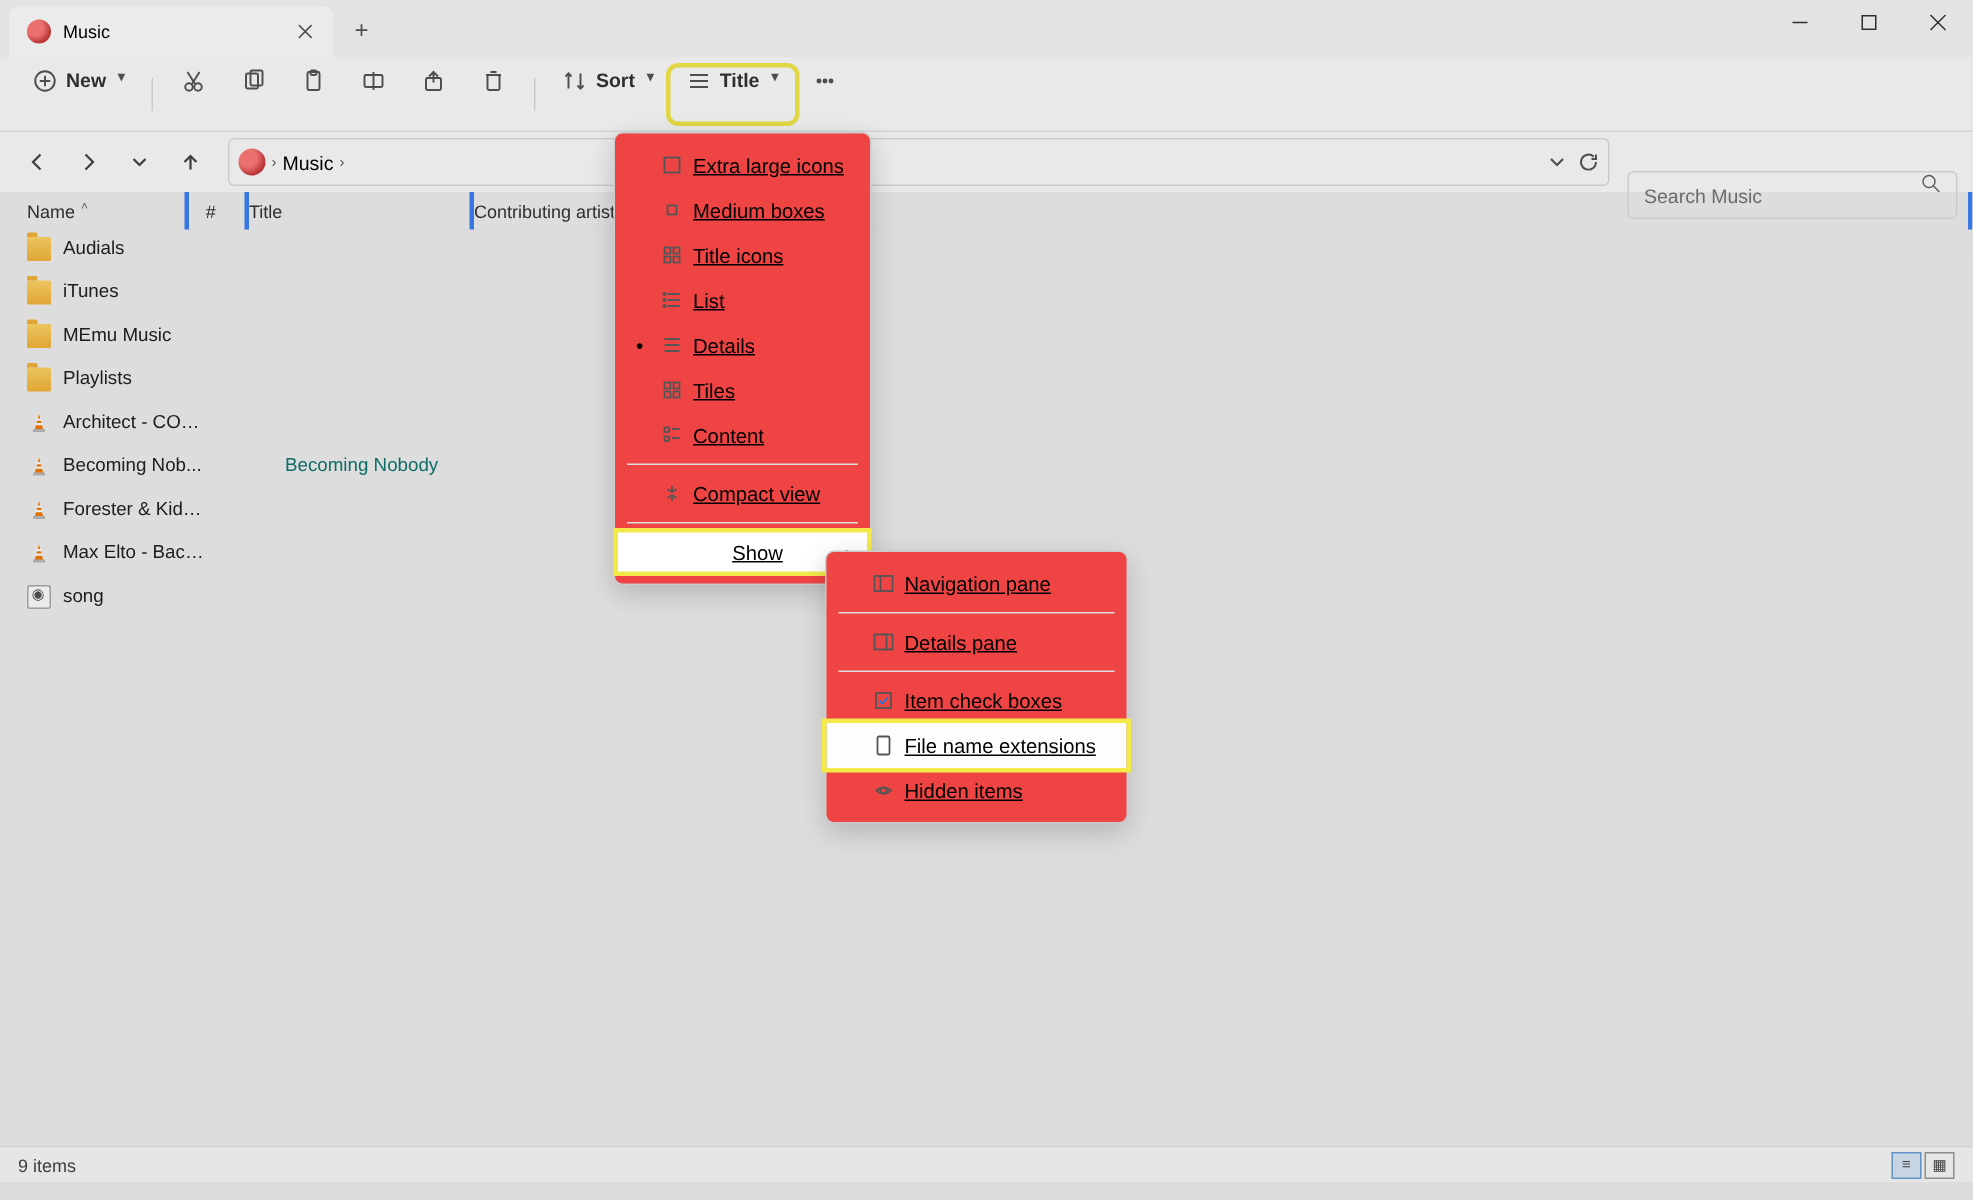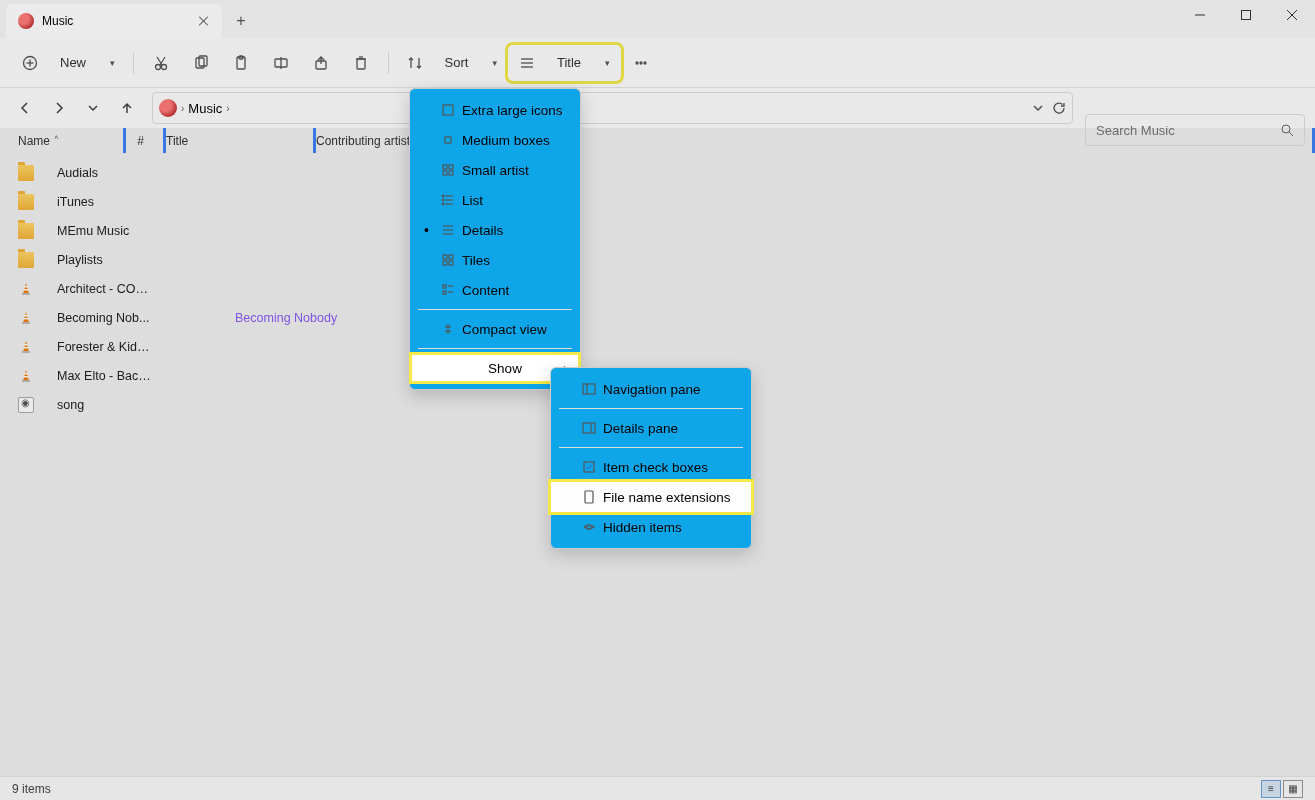--- a/index.html
+++ b/index.html
@@ -11,60 +11,60 @@
 .tab-icon { width: 16px; height: 16px; border-radius: 50%; background: radial-gradient(circle at 35% 35%, #ff7b7b 35%, #c93a3a 70%); }
 .tab-close { margin-left: auto; width: 12px; height: 12px; position: relative; }
 .tab-close::before, .tab-close::after { content: ""; position: absolute; left: 5px; top: 0; width: 1px; height: 12px; background: #555; }
 .tab-close::before { transform: rotate(45deg); } .tab-close::after { transform: rotate(-45deg); }
 .newtab { width: 38px; height: 34px; margin-top: 4px; display: flex; align-items: center; justify-content: center; color: #555; font-size: 16px; }
 .winctrls { margin-left: auto; display: flex; }
 .winbtn { width: 46px; height: 30px; display: flex; align-items: center; justify-content: center; }
 .winbtn svg { stroke: #333; fill: none; stroke-width: 1; }
 
 .toolbar { height: 50px; background: #fdfdfd; display: flex; align-items: center; padding: 0 12px; gap: 2px; border-bottom: 1px solid #e5e5e5; }
-.tbtn { height: 34px; padding: 0 10px; display: flex; align-items: center; gap: 22px; border-radius: 4px; font-size: 13px; color: #333; }
+.tbtn { height: 34px; padding: 0 10px; display: flex; align-items: flex-start; gap: 6px; border-radius: 4px; font-size: 13px; color: #333; font-weight: bold; }
 .tbtn.icon-only { width: 38px; padding: 0; justify-content: center; }
 .tbtn .chev { font-size: 9px; color: #555; margin-left: 2px; }
 .tbtn svg { stroke: #555; fill: none; stroke-width: 1.3; }
 .divider { width: 1px; height: 22px; background: #ddd; margin: 0 6px; }
 .highlight { outline: 3px solid #f5e94a; outline-offset: 1px; border-radius: 4px; }
 
 .navbar { height: 40px; background: #fdfdfd; display: flex; align-items: center; padding: 4px 10px; gap: 4px; }
 .navbtn { width: 30px; height: 30px; display: flex; align-items: center; justify-content: center; }
 .navbtn svg { stroke: #444; fill: none; stroke-width: 1.5; }
 .breadcrumb { flex: 1; height: 32px; border: 1px solid #ddd; border-radius: 4px; display: flex; align-items: center; padding: 0 6px; gap: 4px; font-size: 13px; margin-left: 6px; }
 .breadcrumb .music-icon { width: 18px; height: 18px; border-radius: 50%; background: radial-gradient(circle at 35% 35%, #ff7b7b 35%, #c93a3a 70%); }
 .breadcrumb .sep { font-size: 10px; color: #666; }
 .bc-actions { margin-left: auto; display: flex; gap: 8px; align-items: center; }
-.searchbox { width: 220px; height: 32px; border: 1px solid #ddd; border-radius: 4px; display: flex; align-items: center; padding: 0 10px; font-size: 13px; margin-left: 8px; margin-top: 44px; }
+.searchbox { width: 220px; height: 32px; border: 1px solid #ddd; border-radius: 4px; display: flex; padding: 0 10px; font-size: 13px; margin-left: 8px; margin-top: 44px; }
 .searchbox input { border: none; outline: none; flex: 1; background: transparent; font-size: 13px; }
 .searchbox .mag { width: 14px; height: 14px; }
 
 .headers { display: flex; height: 26px; align-items: center; font-size: 12px; color: #333; padding-left: 18px; border-bottom: 1px solid #eee; }
 .hcol { display: flex; align-items: center; gap: 4px; border-right: 3px solid #3b82f6; height: 100%; padding-right: 8px; }
 .hcol.name { width: 108px; } .hcol.num { width: 40px; justify-content: center; } .hcol.title { width: 150px; align-items: center; } .hcol.artist { flex: 1; }
 .sort-arrow { font-size: 8px; color: #666; transform: translateY(-3px); }
 
 .filelist { padding: 4px 0; }
-.row { display: flex; align-items: center; height: 29px; padding-left: 18px; font-size: 12.5px; color: #222; gap: 23px; }
+.row { display: flex; align-items: flex-start; height: 29px; padding-left: 18px; font-size: 12.5px; color: #222; gap: 8px; }
 .row .icon { width: 16px; height: 16px; flex-shrink: 0; }
 .row .name { width: 94px; white-space: nowrap; overflow: hidden; text-overflow: ellipsis; }
-.row .num { width: 38px; } .row .title { width: 150px; color: #8b5cf6; }
+.row .num { width: 38px; } .row .title { width: 150px; color: #0f766e; }
 .folder-icon { background: linear-gradient(#ffd667, #f5b43a); border-radius: 1px; position: relative; }
 .folder-icon::before { content: ""; position: absolute; top: -3px; left: 0; width: 7px; height: 3px; background: #f5b43a; border-radius: 1px 1px 0 0; }
 .vlc-icon svg { display: block; }
 .gen-icon { border: 1px solid #aaa; background: #fff; border-radius: 2px; position: relative; }
 .gen-icon::after { content: "◉"; position: absolute; left: 2px; top: -1px; font-size: 10px; color: #555; }
 
-.statusbar { position: absolute; bottom: 0; left: 0; right: 0; height: 24px; background: #fafafa; border-top: 1px solid #e5e5e5; display: flex; align-items: center; padding: 0 12px; font-size: 12px; color: #444; }
+.statusbar { position: absolute; bottom: 12px; left: 0; right: 0; height: 24px; background: #fafafa; border-top: 1px solid #e5e5e5; display: flex; align-items: center; padding: 0 12px; font-size: 12px; color: #444; }
 .viewswitch { margin-left: auto; display: flex; gap: 2px; }
 .vs { width: 20px; height: 18px; border: 1px solid #999; display: flex; align-items: center; justify-content: center; font-size: 10px; }
 .vs.active { background: #d8e6f5; border-color: #6ca0d8; }
 
-.menu { position: absolute; background: #0ea5e9; border: 1px solid #ccc; border-radius: 6px; box-shadow: 0 6px 18px rgba(0,0,0,0.18); padding: 6px 0; font-size: 13.5px; z-index: 10; }
+.menu { position: absolute; background: #ef4444; border: 1px solid #ccc; border-radius: 6px; box-shadow: 0 6px 18px rgba(0,0,0,0.18); padding: 6px 0; font-size: 13.5px; z-index: 10; text-decoration: underline; }
 .menu-item { display: flex; align-items: center; gap: 12px; height: 30px; padding: 0 14px 0 34px; position: relative; }
 .menu-item.sel::before { content: "•"; position: absolute; left: 14px; font-size: 14px; }
 .menu-item .micon { position: absolute; left: 30px; width: 16px; height: 16px; display: flex; align-items: center; justify-content: center; }
 .menu-item .micon svg { stroke: #555; fill: none; stroke-width: 1.2; }
 .menu-item .label { margin-left: 18px; }
 .menu-sep { height: 1px; background: #ddd; margin: 4px 8px; }
 .menu1 { top: 88px; left: 409px; width: 172px; }
 .menu-item.sub::after { content: "›"; position: absolute; right: 12px; color: #555; font-size: 14px; }
 .menu-item.show-hl { background: #fff; outline: 3px solid #f5e94a; outline-offset: -2px; }
 .menu2 { top: 367px; left: 550px; width: 202px; }
@@ -343,21 +343,21 @@
     </div>
   <div class="menu-item">
       <span class="micon">
         <svg width="14" height="14">
           <rect x="2" y="2" width="4" height="4"></rect>
           <rect x="8" y="2" width="4" height="4"></rect>
           <rect x="2" y="8" width="4" height="4"></rect>
           <rect x="8" y="8" width="4" height="4"></rect>
         </svg>
       </span>
-      <span class="label">Small artist</span>
+      <span class="label">Title icons</span>
     </div>
   <div class="menu-item">
       <span class="micon">
         <svg width="14" height="14">
           <line x1="4" y1="3" x2="12" y2="3"></line>
           <line x1="4" y1="7" x2="12" y2="7"></line>
           <line x1="4" y1="11" x2="12" y2="11"></line>
           <circle cx="2" cy="3" r="0.8" fill="#555"></circle>
           <circle cx="2" cy="7" r="0.8" fill="#555"></circle>
           <circle cx="2" cy="11" r="0.8" fill="#555"></circle>

